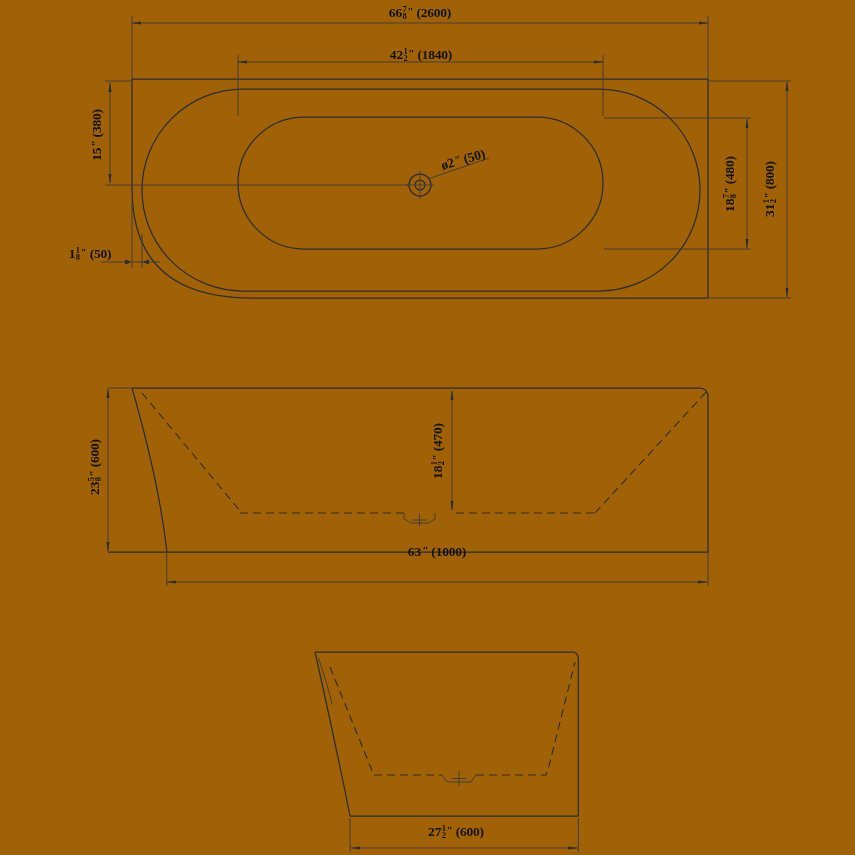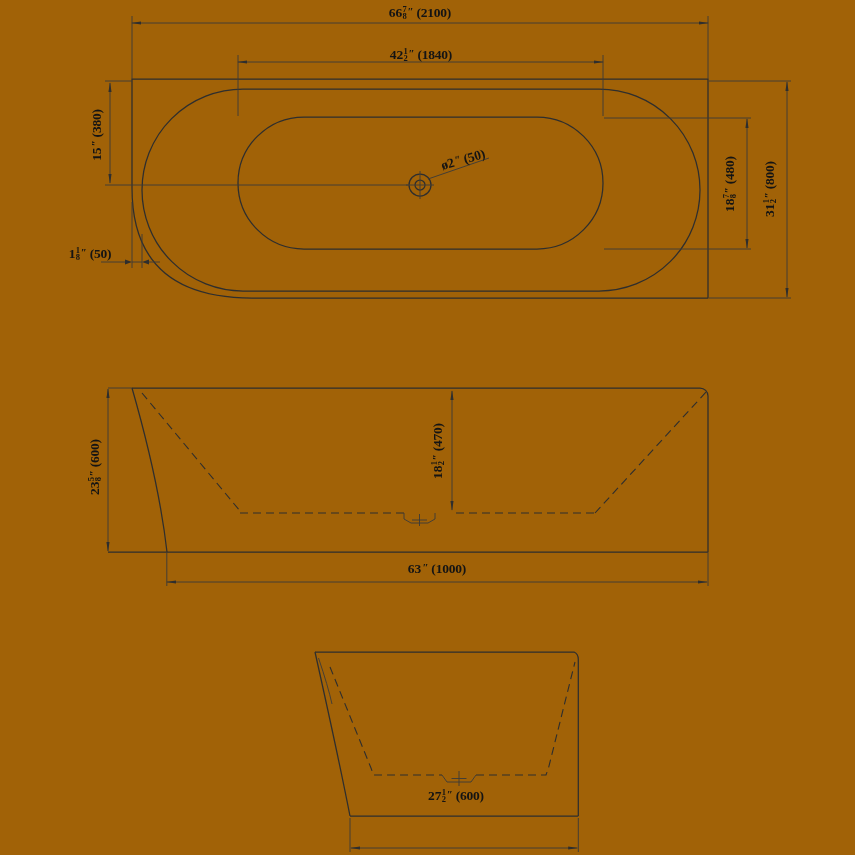--- a/index.html
+++ b/index.html
@@ -102,21 +102,21 @@
     </g>
   </svg>
 
   <div class="dimlabel" style="left:420px;top:13px">
     <span>66</span>
     <span class="frac">
         <span>7</span>
         <span>8</span>
       </span>
     <span class="unit">″</span>
-    <span class="mm">(2100)</span>
+    <span class="mm">(2600)</span>
   </div>
 
   <div class="dimlabel" style="left:421px;top:55px">
     <span>42</span>
     <span class="frac">
         <span>1</span>
         <span>2</span>
       </span>
     <span class="unit">″</span>
     <span class="mm">(1840)</span>
@@ -179,28 +179,28 @@
   <div class="dimlabel rot" style="left:438px;top:451px">
     <span>18</span>
     <span class="frac">
         <span>1</span>
         <span>2</span>
       </span>
     <span class="unit">″</span>
     <span class="mm">(470)</span>
   </div>
 
-  <div class="dimlabel" style="left:437px;top:569px">
+  <div class="dimlabel" style="left:437px;top:552px">
     <span>63</span>
     <span class="frac"></span>
     <span class="unit">″</span>
     <span class="mm">(1000)</span>
   </div>
 
-  <div class="dimlabel" style="left:456px;top:796px">
+  <div class="dimlabel" style="left:456px;top:832px">
     <span>27</span>
     <span class="frac">
         <span>1</span>
         <span>2</span>
       </span>
     <span class="unit">″</span>
     <span class="mm">(600)</span>
   </div>
 
 </div>

